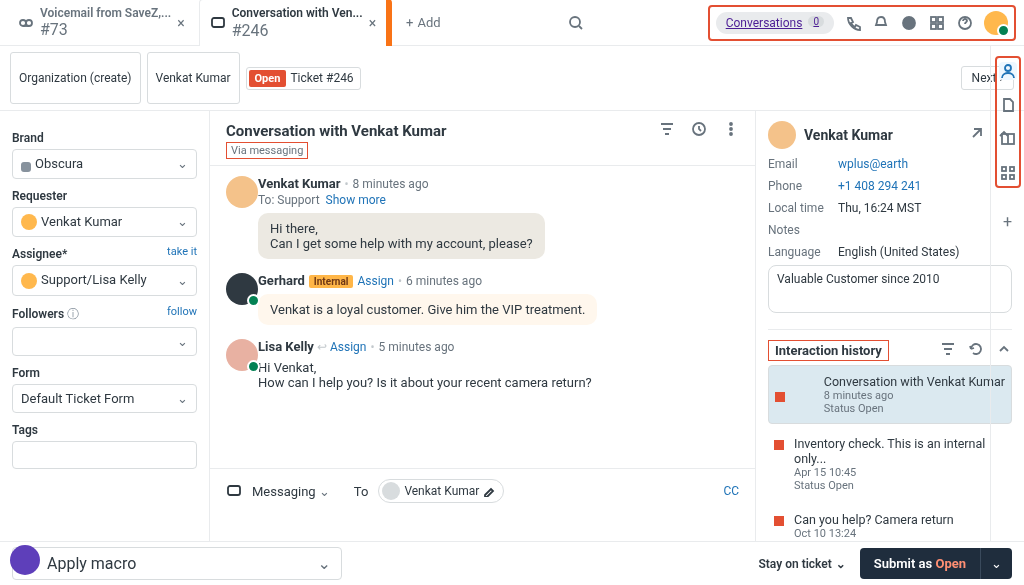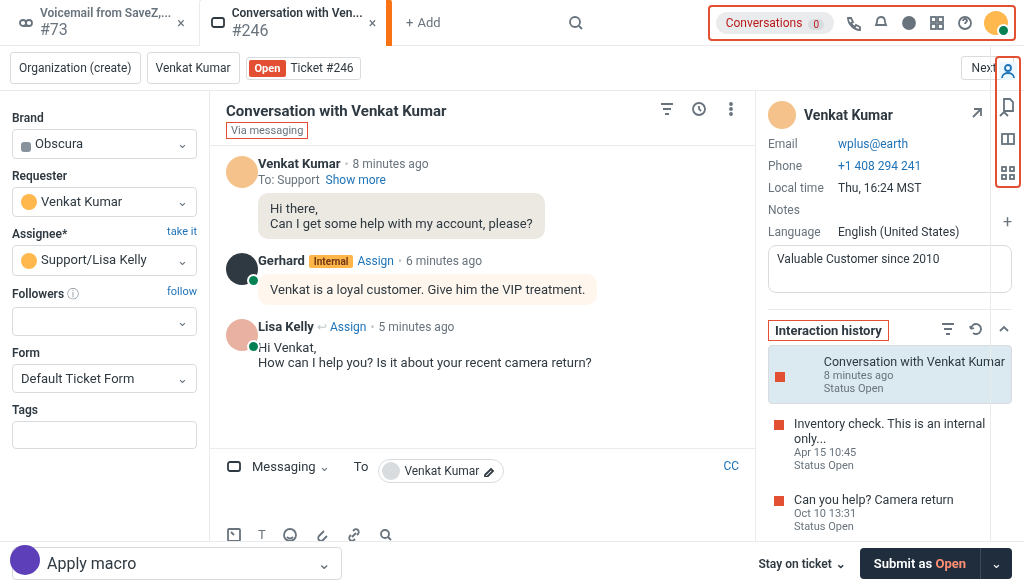--- a/index.html
+++ b/index.html
@@ -6,28 +6,28 @@
   body { font-family: -apple-system, BlinkMacSystemFont, "Segoe UI", Roboto, sans-serif; font-size: 13px; color: #2f3941; background: #fff; width: 1024px; height: 585px; overflow: hidden; position: relative; }
   .tabbar { display:flex; align-items:center; height:46px; border-bottom:1px solid #e9ebed; padding:0 8px; }
   .tab { display:flex; align-items:center; gap:6px; padding:6px 10px; margin-right:4px; color:#68737d; cursor:pointer; border-radius:4px 4px 0 0; position:relative; min-width:160px; }
   .tab.active { background:#fff; color:#2f3941; border-top:1px solid #e9ebed; border-left:1px solid #e9ebed; border-right:6px solid #f97316; }
   .tab .title-wrap { display:flex; flex-direction:column; line-height:1.2; }
   .tab .line1 { font-size:12px; font-weight:600; white-space:nowrap; overflow:hidden; text-overflow:ellipsis; max-width:140px; }
   .tab .line2 { font-size:16px; color:#68737d; }
   .tab .x { color:#68737d; font-size:14px; margin-left:auto; }
   .tab-add { display:flex; align-items:center; gap:4px; padding:6px 10px; color:#68737d; cursor:pointer; font-size:13px; }
   .tabbar-right { margin-left:auto; display:flex; align-items:center; gap:10px; padding:4px 6px; border:2px solid #e34f32; border-radius:4px; }
-  .conv-badge { display:flex; align-items:flex-end; gap:6px; background:#e9ebed; border-radius:14px; padding:4px 10px; font-size:12px; color:#b91c1c; }
+  .conv-badge { display:flex; align-items:flex-start; gap:6px; background:#e9ebed; border-radius:14px; padding:4px 10px; font-size:12px; color:#4c1d95;text-decoration:underline; }
   .conv-count { background:#d8dcde; border-radius:8px; padding:0 5px; font-size:10px; }
   .hicon { width:18px; height:18px; display:flex; align-items:center; justify-content:center; color:#68737d; cursor:pointer; }
   .avatar-presence { position:relative; width:24px; height:24px; border-radius:50%; background:#ffb84d; }
   .avatar-presence::after { content:""; position:absolute; right:-2px; bottom:-2px; width:9px; height:9px; background:#038153; border:2px solid #fff; border-radius:50%; }
 
   .breadcrumb-row { display:flex; align-items:center; padding:6px 10px; border-bottom:1px solid #e9ebed; gap:6px; }
-  .crumb { border:1px solid #d8dcde; border-radius:3px; padding:8px 8px; font-size:12px; color:#2f3941; background:#fff; cursor:pointer; }
+  .crumb { border:1px solid #d8dcde; border-radius:3px; padding:18px 8px; font-size:12px; color:#2f3941; background:#fff; cursor:pointer; }
   .status-open { background:#e34f32; color:#fff; border-radius:2px; padding:2px 6px; font-size:11px; font-weight:700; margin-right:4px; }
   .ticket-chip { display:flex; align-items:center; border:1px solid #d8dcde; border-radius:3px; padding:2px 6px 2px 2px; font-size:12px; }
   .next-btn { margin-left:auto; border:1px solid #d8dcde; border-radius:3px; padding:4px 10px; font-size:12px; cursor:pointer; }
 
   .main { display:flex; height:calc(585px - 46px - 34px - 44px); }
   .left { width:210px; border-right:1px solid #e9ebed; padding:10px 12px; overflow-y:auto; }
   .left label.section { display:block; font-size:12px; font-weight:600; color:#2f3941; margin-top:10px; margin-bottom:4px; }
   .left .inline-row { display:flex; align-items:center; justify-content:space-between; }
   .linkish { color:#1f73b7; font-size:11px; cursor:pointer; }
   .sel { display:flex; align-items:center; justify-content:space-between; border:1px solid #d8dcde; border-radius:4px; padding:6px 8px; font-size:13px; background:#fff; cursor:pointer; gap:6px; }
@@ -48,21 +48,21 @@
   .av.green::after{content:"";position:absolute;right:-2px;bottom:-2px;width:9px;height:9px;background:#038153;border:2px solid #fff;border-radius:50%;}
   .msg-meta { font-size:12px; color:#68737d; }
   .msg-meta strong{color:#2f3941; font-size:13px;}
   .msg-to{font-size:12px;color:#68737d;margin-top:2px;}
   .bubble { background:#ece9e2; border-radius:10px; padding:8px 12px; margin-top:6px; font-size:13px; max-width:380px; display:inline-block; }
   .bubble.note{background:#fff7ed;}
   .internal-badge{background:#ffb648;color:#703815;border-radius:2px;padding:1px 5px;font-size:10px;font-weight:700;margin:0 4px;}
   .assign{color:#1f73b7;font-size:12px;cursor:pointer;}
   .dot{color:#c2c8cc;margin:0 4px;}
   .composer { border-top:1px solid #e9ebed; padding:10px 16px 6px; }
-  .comp-row1{display:flex;gap:10px;font-size:13px;}
+  .comp-row1{display:flex;align-items:center;gap:10px;font-size:13px;}
   .comp-row1 .chev{color:#68737d;}
   .recip { display:flex; align-items:center; gap:4px; border:1px solid #d8dcde; border-radius:12px; padding:2px 8px 2px 3px; font-size:12px; }
   .mini-face{width:18px;height:18px;border-radius:50%;background:#d8dcde;}
   .cc{margin-left:auto;color:#1f73b7;font-size:12px;cursor:pointer;}
   .comp-space{height:44px;}
   .comp-tools{display:flex;gap:16px;color:#68737d;}
 
   .right { width:268px; padding:10px 12px; overflow-y:auto; }
   .cust-head{display:flex;align-items:center;gap:8px;}
   .cust-name{font-size:14px;font-weight:700;}
@@ -365,21 +365,21 @@
       <div>
           <div class="ih-title">Inventory check. This is an internal only...</div>
           <div class="ih-sub">Apr 15 10:45</div>
           <div class="ih-sub">Status Open</div>
         </div>
     </div>
     <div class="ih-item">
       <div class="sq"></div>
       <div>
           <div class="ih-title">Can you help? Camera return</div>
-          <div class="ih-sub">Oct 10 13:31</div>
+          <div class="ih-sub">Oct 10 13:24</div>
           <div class="ih-sub">Status Open</div>
         </div>
     </div>
   </div>
 </div>
 
 <div class="siderail">
   <div class="siderail-box">
     <span class="rail-ic active">
         <svg>

